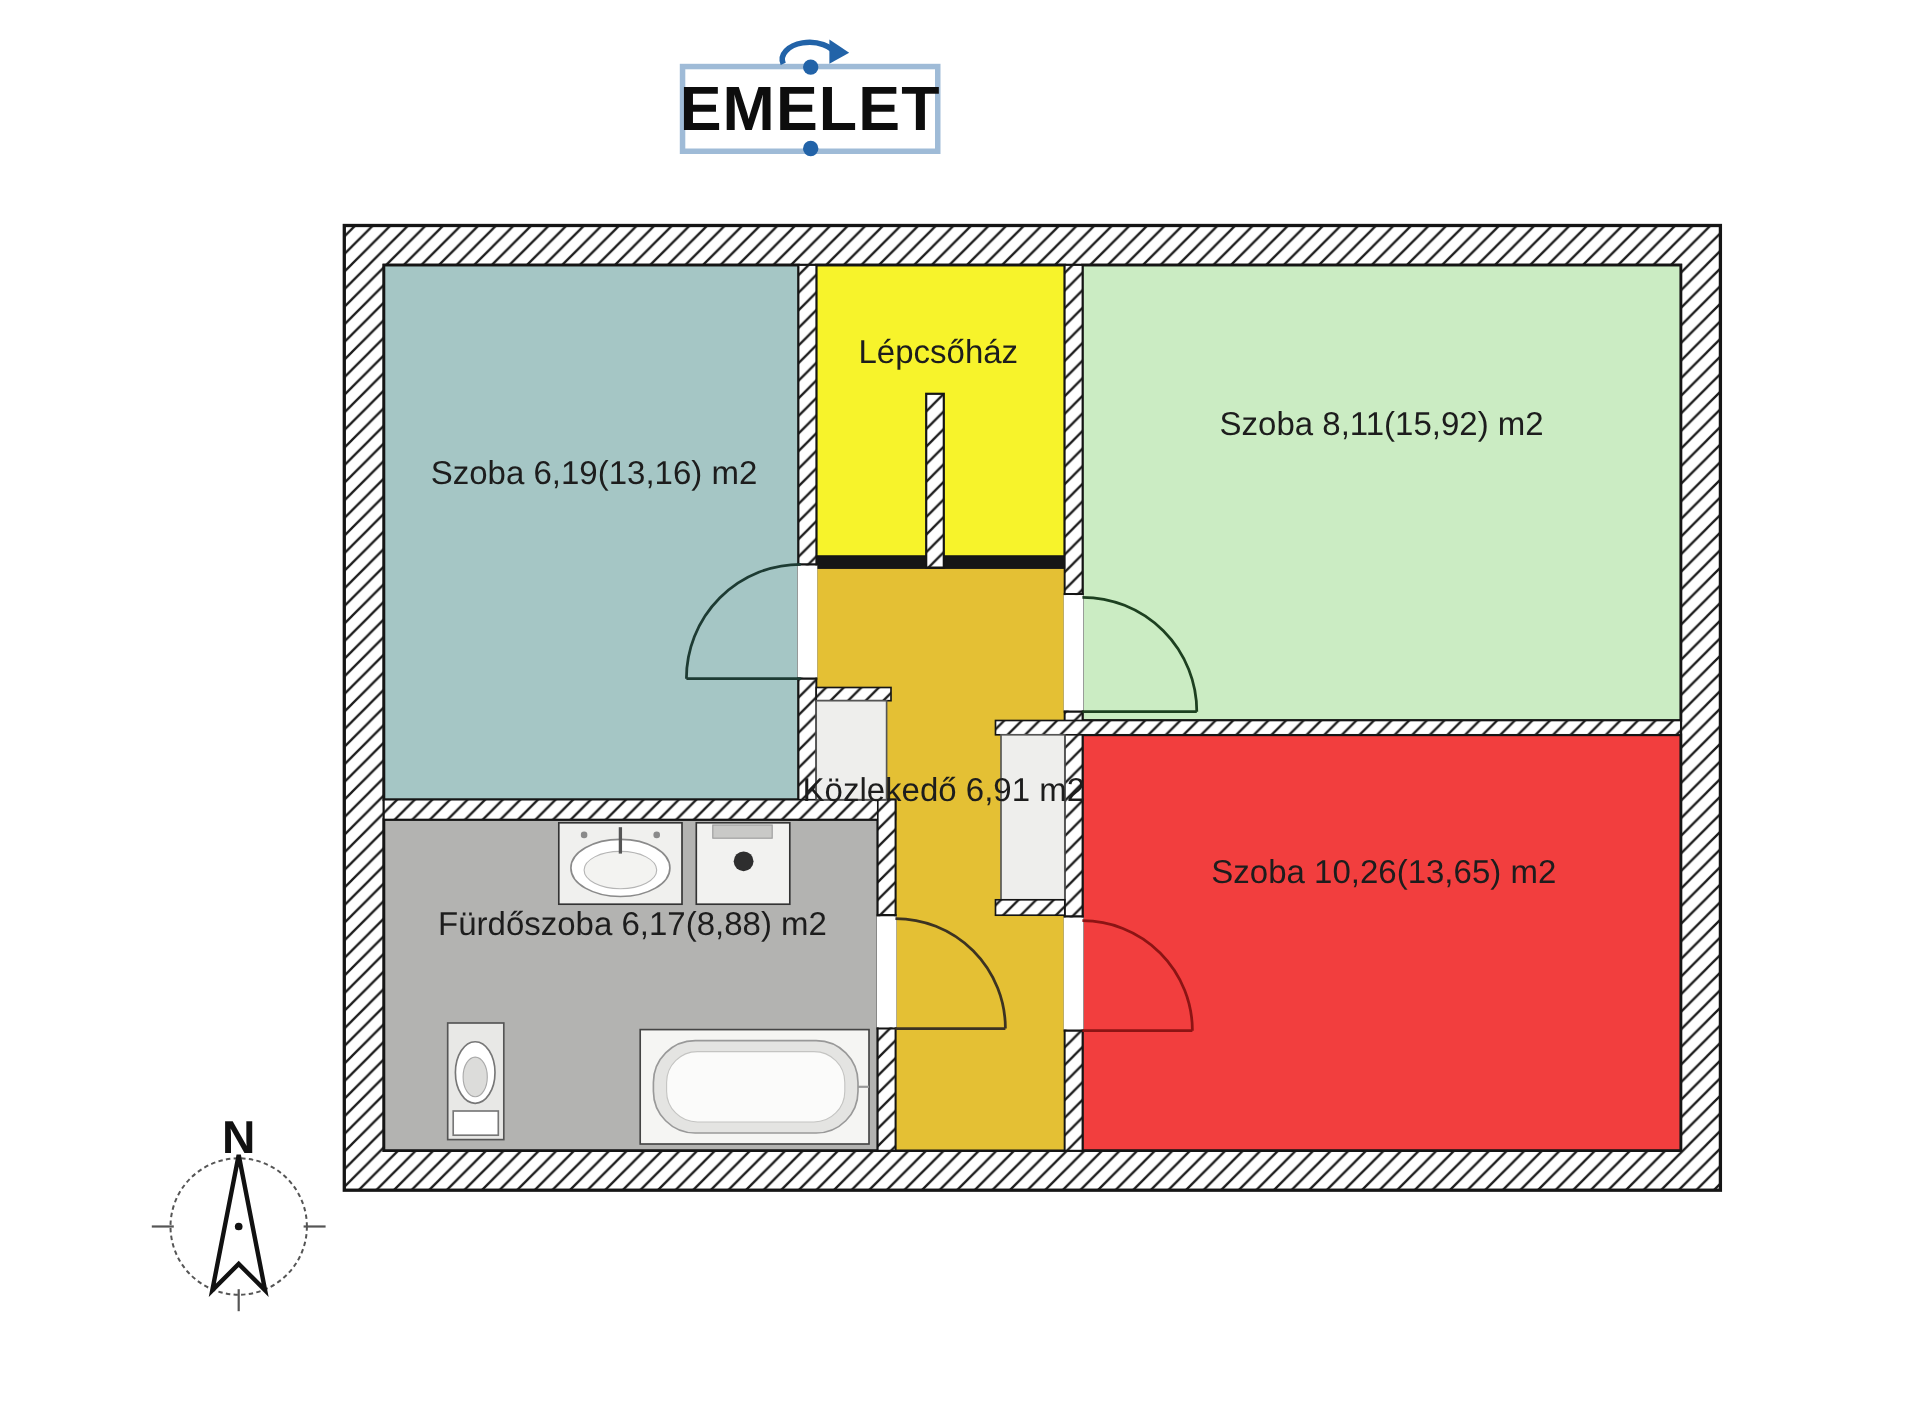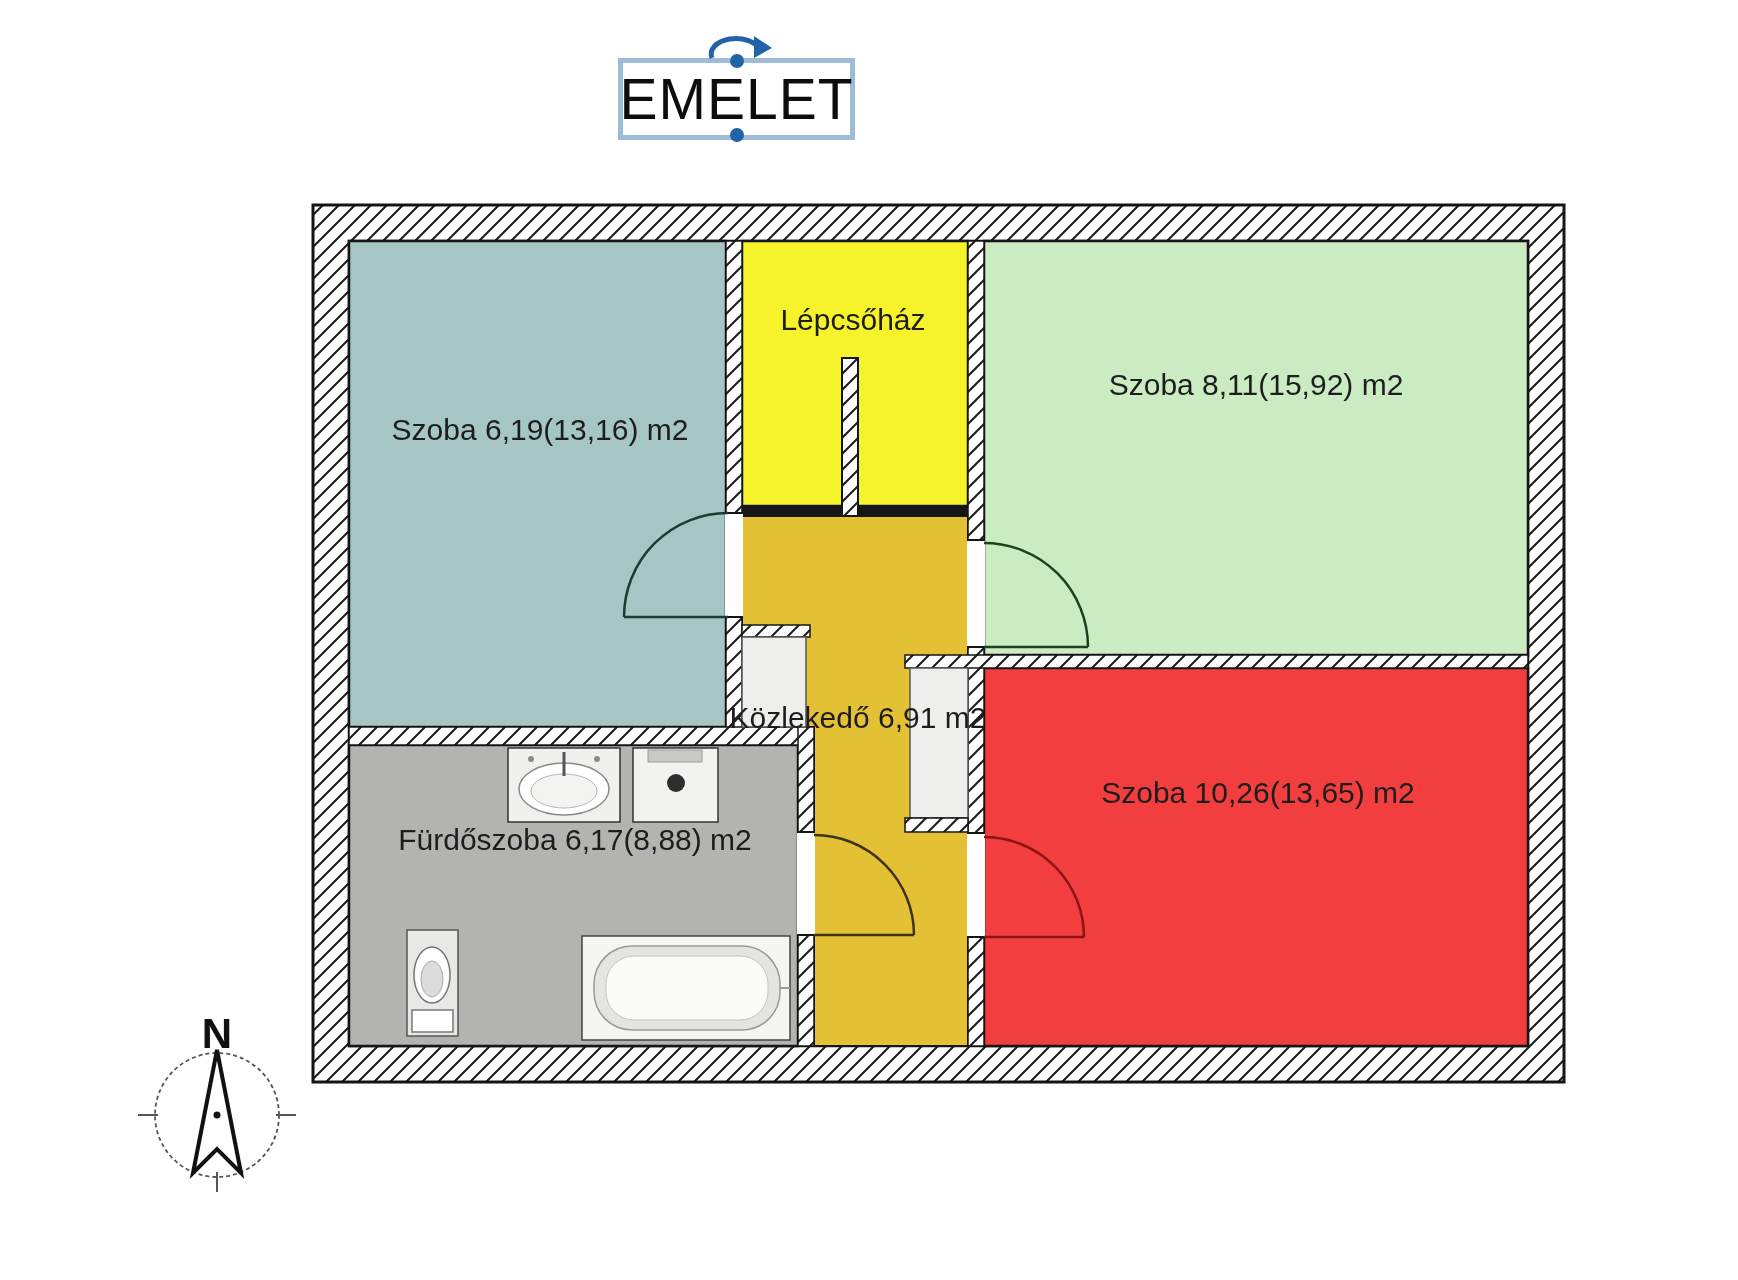--- a/index.html
+++ b/index.html
@@ -4,21 +4,21 @@
 <style>
   html,body{margin:0;padding:0;background:#ffffff;}
   #canvas{position:relative;width:1738px;height:1280px;background:#ffffff;overflow:hidden;
           font-family:"Liberation Sans", sans-serif;}
   #plan-svg{position:absolute;left:0;top:0;}
   .room-label{font-size:30px;fill:#1d1d1d;}
   .n-label{font-size:42px;font-weight:bold;fill:#111;}
   #title-box{position:absolute;left:618px;top:58px;width:237px;height:82px;
              background:#ffffff;border:5px solid #9fbbd7;box-sizing:border-box;
              display:flex;align-items:center;justify-content:center;}
-  #title-text{font-size:57px;font-weight:400;letter-spacing:1px;color:#0d0d0d;line-height:1;}
+  #title-text{font-size:57px;font-weight:700;letter-spacing:1px;color:#0d0d0d;line-height:1;}
   .handle-dot{position:absolute;width:14px;height:14px;border-radius:50%;background:#2263a8;}
   #rotate-svg{position:absolute;left:698px;top:24px;}
 </style>
 </head>
 <body>
 
 <div id="canvas">
 
 <svg id="plan-svg" width="1738" height="1280" viewBox="0 0 1738 1280">
   <defs>

